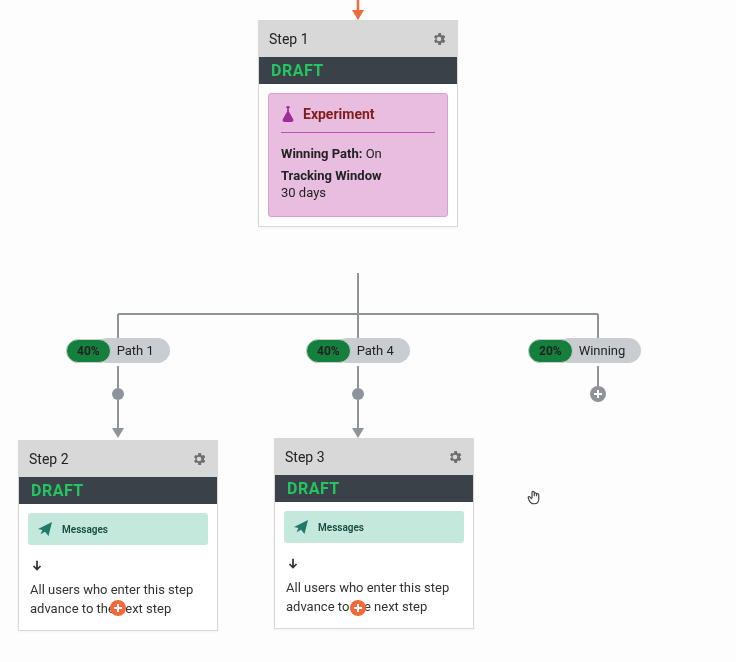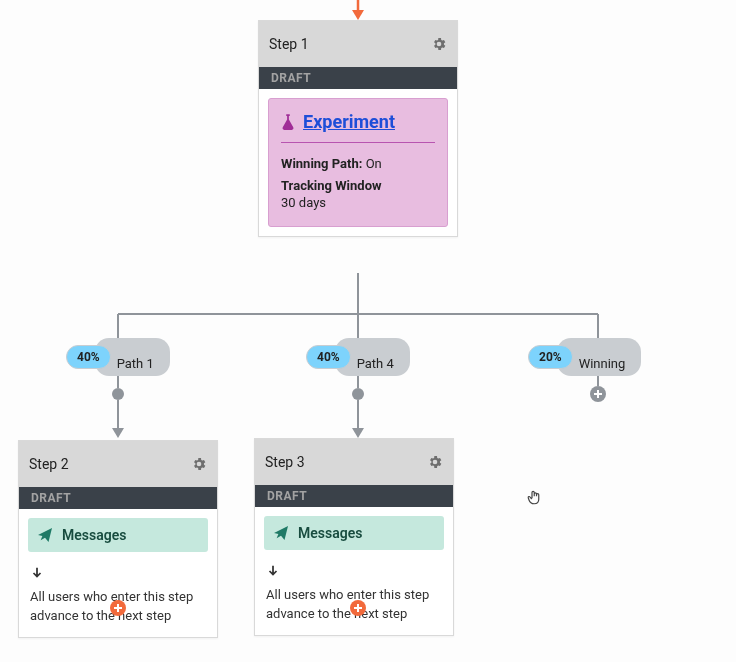--- a/index.html
+++ b/index.html
@@ -20,33 +20,33 @@
     pointer-events: none;
   }
   .step-card {
     position: absolute;
     width: 200px;
     background: #fff;
     border: 1px solid #d9d9d9;
     box-shadow: 0 1px 2px rgba(0,0,0,0.05);
   }
   .step-header {
-    height: 46px;
+    height: 36px;
     background: #d8d8d8;
     display: flex;
     align-items: center;
     justify-content: space-between;
     padding: 0 10px;
     font-size: 14px;
     color: #222;
   }
   .status-bar {
     background: #3a4149;
-    color: #a3a3a3;
-    font-size: 12px;
+    color: #22c55e;
+    font-size: 16px;
     font-weight: 700;
     letter-spacing: .5px;
     padding: 4px 12px;
   }
   .card-body { padding: 9px; }
   .experiment-box {
     background: #e8bde0;
     border: 1px solid #d89fd0;
     border-radius: 3px;
     padding: 12px 12px 14px 12px;
@@ -56,72 +56,71 @@
   .exp-title-row {
     display: flex;
     align-items: center;
     gap: 8px;
     padding-bottom: 10px;
     border-bottom: 1px solid #b854b0;
     margin-bottom: 12px;
   }
   .exp-title {
     font-weight: 700;
-    color: #1d4ed8;
-    font-size: 18px;
-    text-decoration: underline;
+    color: #7f1d1d;
+    font-size: 14px;
   }
   .flask-icon { width: 14px; height: 16px; }
   .exp-row { margin-top: 4px; line-height: 1.35; }
   .exp-label { font-weight: 700; }
   .gear-icon { width: 16px; height: 16px; fill: #6e6e6e; }
   .messages-box {
     background: #c5e8dd;
     border-radius: 3px;
     display: flex;
     align-items: center;
     gap: 10px;
     padding: 9px 10px;
     margin: 0 0 8px 0;
-    font-size: 14px;
+    font-size: 10px;
     font-weight: 600;
     color: #184c3f;
   }
   .plane-icon { width: 14px; height: 14px; fill: #1f7a66; }
   .advance-row {
     display: flex;
     gap: 8px;
     padding: 4px 2px 2px 2px;
     font-size: 13px;
     color: #333;
     line-height: 1.45;
     flex-direction: column;
   }
   .down-arrow-small { width: 14px; height: 14px; flex: none; margin-top: 2px; fill:#333; }
   .path-pill-group {
     position: absolute;
     display: flex;
     align-items: center;
   }
   .pct-chip {
-    background: #7dd3fc;
+    background: #15803d;
     border: 1px solid #c9cdd1;
     border-radius: 14px;
     font-size: 12px;
     font-weight: 700;
     color: #222;
     padding: 4px 10px;
     z-index: 2;
   }
   .path-chip {
     background: #c9cdd1;
     border-radius: 14px;
     font-size: 13px;
     color: #222;
-    padding: 18px 16px 5px 22px;
+    padding: 5px 16px 5px 22px;
     margin-left: -16px;
     z-index: 1;
   }
   .node-dot {
     position: absolute;
     width: 12px;
     height: 12px;
     border-radius: 50%;
     background: #8f949a;
   }
@@ -238,21 +237,21 @@
     </div>
     <div class="advance-row">
       <svg class="down-arrow-small" viewBox="0 0 16 16">
           <path d="M8 2v9M4 8l4 4 4-4" stroke="#333" stroke-width="2" fill="none"></path>
         </svg>
       <span>All users who enter this step advance to the next step</span>
     </div>
   </div>
 </div>
 
-<div class="step-card" style="left:254px; top:438px;">
+<div class="step-card" style="left:274px; top:438px;">
   <div class="step-header">
     <span>Step 3</span>
     <svg class="gear-icon" viewBox="0 0 24 24">
         <path d="M19.4 13a7.5 7.5 0 000-2l2.1-1.6-2-3.5-2.5 1a7.6 7.6 0 00-1.7-1L15 3h-4l-.3 2.9a7.6 7.6 0 00-1.7 1l-2.5-1-2 3.5L6.6 11a7.5 7.5 0 000 2l-2.1 1.6 2 3.5 2.5-1c.5.4 1.1.7 1.7 1L11 21h4l.3-2.9c.6-.3 1.2-.6 1.7-1l2.5 1 2-3.5L19.4 13zM12 15.5A3.5 3.5 0 1115.5 12 3.5 3.5 0 0112 15.5z"></path>
       </svg>
   </div>
   <div class="status-bar">DRAFT</div>
   <div class="card-body">
     <div class="messages-box">
       <svg class="plane-icon" viewBox="0 0 16 16">

